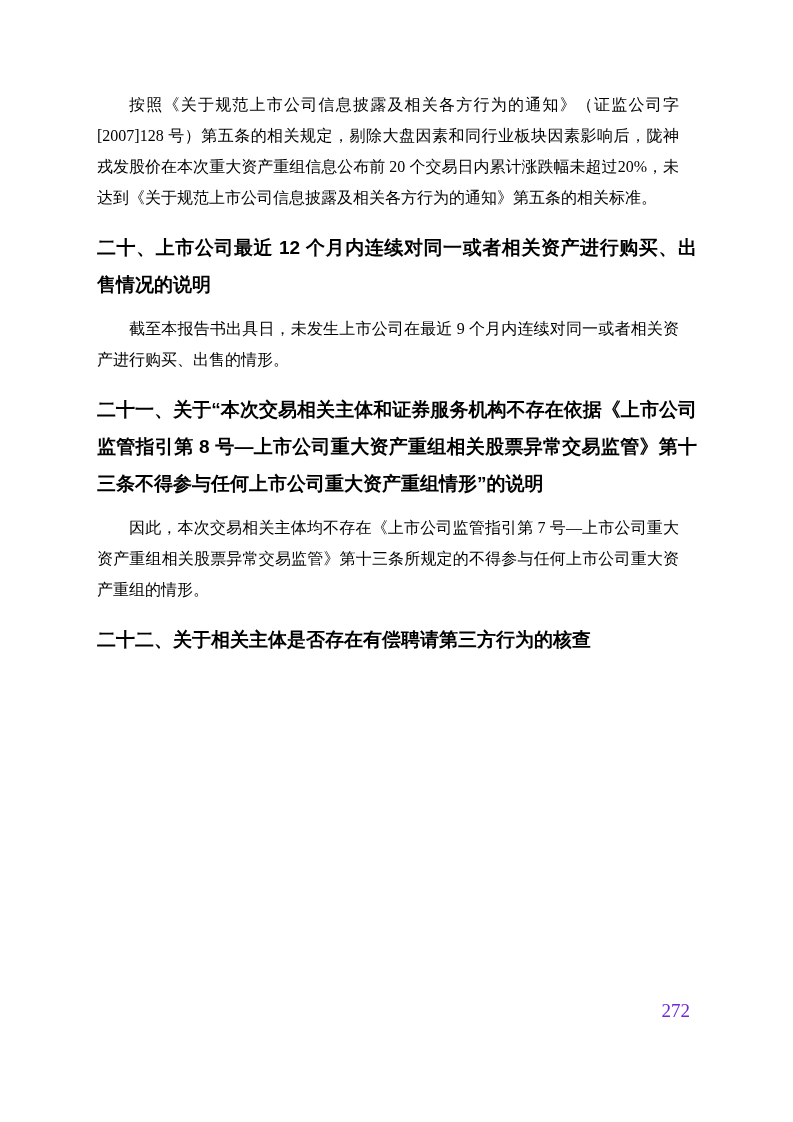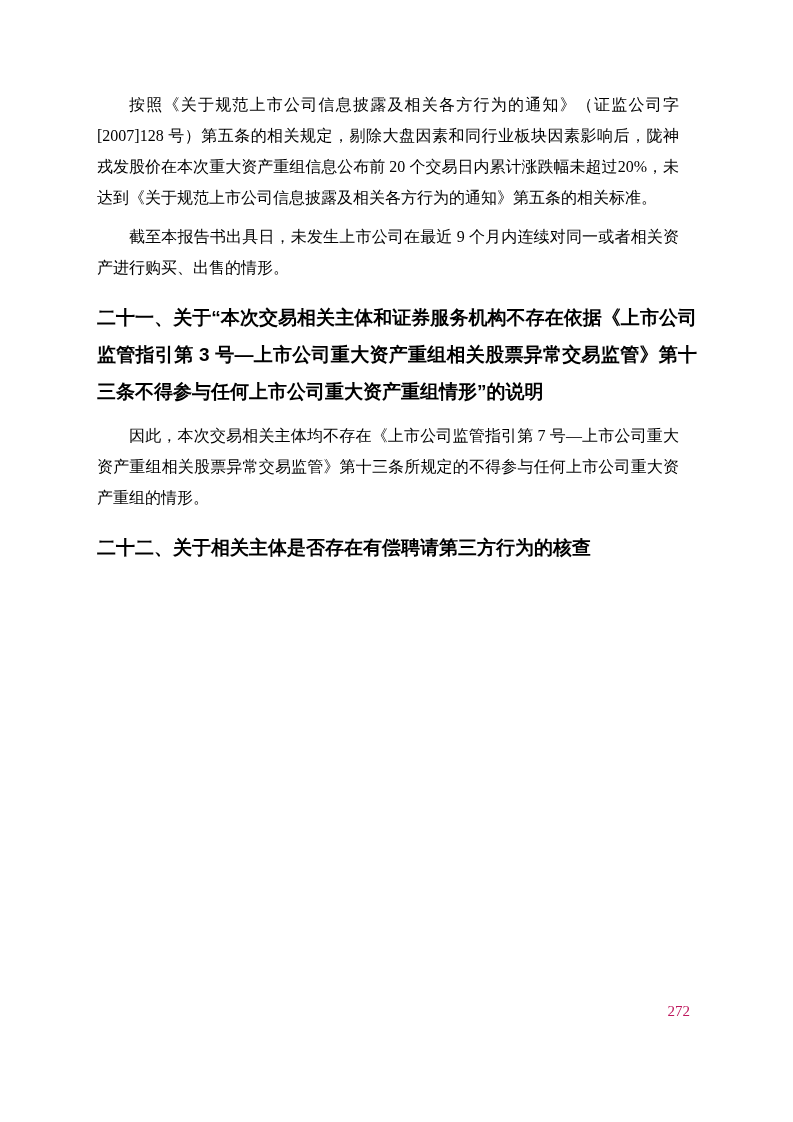--- a/index.html
+++ b/index.html
@@ -37,31 +37,32 @@
     font-weight: bold;
     margin: 16px 0 10px 0;
     text-align: justify;
     text-justify: inter-character;
     font-family: "Liberation Sans", sans-serif;
   }
   .page-number {
     position: absolute;
     top: 1003px;
     right: 103px;
-    font-size: 15px;
+    font-size: 19px;
     line-height: 16px;
     font-family: "Liberation Serif", serif;
-    color: #be185d;
+    color: #6d28d9;
   }
 </style>
 </head>
 <body>
 
 <div class="page">
   <div class="content">
     <p class="body-para">按照《关于规范上市公司信息披露及相关各方行为的通知》（证监公司字[2007]128 号）第五条的相关规定，剔除大盘因素和同行业板块因素影响后，陇神戎发股价在本次重大资产重组信息公布前 20 个交易日内累计涨跌幅未超过20%，未达到《关于规范上市公司信息披露及相关各方行为的通知》第五条的相关标准。</p>
+    <h2 class="section-heading">二十、上市公司最近 12 个月内连续对同一或者相关资产进行购买、出售情况的说明</h2>
     <p class="body-para">截至本报告书出具日，未发生上市公司在最近 9 个月内连续对同一或者相关资产进行购买、出售的情形。</p>
-    <h2 class="section-heading">二十一、关于“本次交易相关主体和证券服务机构不存在依据《上市公司监管指引第 3 号—上市公司重大资产重组相关股票异常交易监管》第十三条不得参与任何上市公司重大资产重组情形”的说明</h2>
+    <h2 class="section-heading">二十一、关于“本次交易相关主体和证券服务机构不存在依据《上市公司监管指引第 8 号—上市公司重大资产重组相关股票异常交易监管》第十三条不得参与任何上市公司重大资产重组情形”的说明</h2>
     <p class="body-para">因此，本次交易相关主体均不存在《上市公司监管指引第 7 号—上市公司重大资产重组相关股票异常交易监管》第十三条所规定的不得参与任何上市公司重大资产重组的情形。</p>
     <h2 class="section-heading">二十二、关于相关主体是否存在有偿聘请第三方行为的核查</h2>
   </div>
   <div class="page-number">272</div>
 </div>
 
 </body></html>

